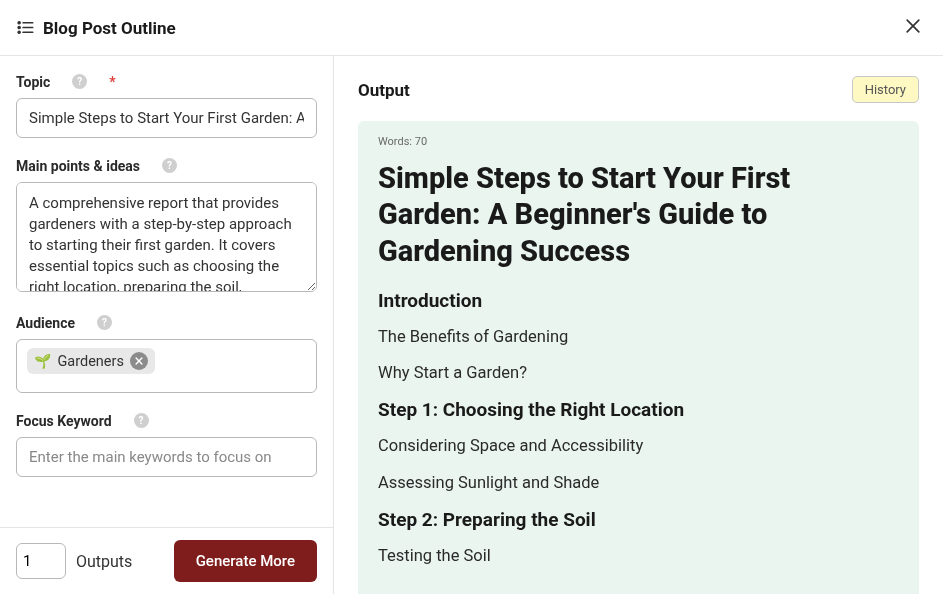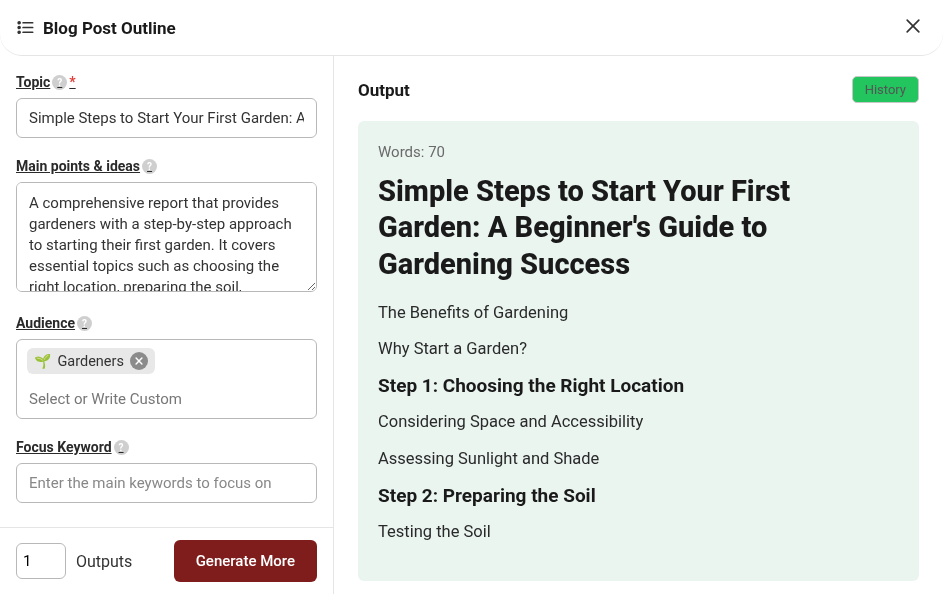--- a/index.html
+++ b/index.html
@@ -20,21 +20,20 @@
       display: flex;
       flex-direction: column;
       height: 100%;
     }
     .header {
       display: flex;
       align-items: center;
       justify-content: space-between;
       padding: 12px 16px;
       border-bottom: 1px solid #e5e5e5;
-      border-radius: 22px;
     }
     .header-left {
       display: flex;
       align-items: center;
       gap: 8px;
     }
     .header-icon svg {
       display: block;
     }
     .header-title {
@@ -73,27 +72,26 @@
       border-radius: 5px;
     }
     .form-scroll::-webkit-scrollbar-track {
       background: #f0f0f0;
     }
     .form-group {
       margin-bottom: 20px;
     }
     .label-row {
       display: flex;
-      align-items: flex-end;
-      gap: 2px;
+      align-items: flex-start;
+      gap: 22px;
       margin-bottom: 8px;
       font-weight: 700;
       font-size: 14px;
       color: #2a2a2a;
-      text-decoration: underline;
     }
     .help-icon {
       display: inline-flex;
       align-items: center;
       justify-content: center;
       width: 15px;
       height: 15px;
       border-radius: 50%;
       background: #cfcfcf;
       color: #fff;
@@ -204,38 +202,37 @@
       justify-content: space-between;
       margin-bottom: 18px;
     }
     .output-title {
       font-size: 17px;
       font-weight: 700;
       color: #1a1a1a;
     }
     .history-btn {
       border: 1px solid #c7c7c7;
-      background: #22c55e;
+      background: #fef9c3;
       border-radius: 5px;
       padding: 5px 12px;
       font-size: 13px;
       color: #555;
       cursor: pointer;
       font-family: inherit;
     }
     .output-card {
       background: #eaf5f0;
       border-radius: 6px;
       padding: 14px 20px 24px 20px;
     }
     .word-count {
-      font-size: 15px;
+      font-size: 11px;
       color: #6a6a6a;
       margin-bottom: 12px;
-      margin-top: 8px;
     }
     .result-h1 {
       font-size: 29px;
       font-weight: 800;
       line-height: 1.25;
       color: #1a1a1a;
       margin-bottom: 20px;
     }
     .result-h2 {
       font-size: 19px;
@@ -307,21 +304,20 @@
             <span class="chip">
               <span class="chip-emoji">🌱</span>
               <span>Gardeners</span>
               <span class="chip-remove">
                 <svg width="10" height="10" viewBox="0 0 24 24" fill="none" stroke="#fff" stroke-width="3.5" stroke-linecap="round">
                   <line x1="5" y1="5" x2="19" y2="19"></line>
                   <line x1="19" y1="5" x2="5" y2="19"></line>
                 </svg>
               </span>
             </span>
-            <div class="audience-placeholder">Select or Write Custom</div>
           </div>
         </div>
 
         <div class="form-group">
           <div class="label-row">
             <span>Focus Keyword</span>
             <span class="help-icon">?</span>
           </div>
           <input type="text" class="keyword-input" placeholder="Enter the main keywords to focus on" style="">
         </div>
@@ -338,20 +334,21 @@
 
     <div class="right-panel">
       <div class="output-header">
         <span class="output-title">Output</span>
         <button class="history-btn">History</button>
       </div>
       <div class="output-card">
         <div class="word-count">Words: 70</div>
         <h1 class="result-h1">Simple Steps to Start Your First Garden: A Beginner's Guide to Gardening Success</h1>
         <div id="sections-container">
+            <h2 class="result-h2">Introduction</h2>
             <p class="result-p">The Benefits of Gardening</p>
             <p class="result-p">Why Start a Garden?</p>
             <h2 class="result-h2">Step 1: Choosing the Right Location</h2>
             <p class="result-p">Considering Space and Accessibility</p>
             <p class="result-p">Assessing Sunlight and Shade</p>
             <h2 class="result-h2">Step 2: Preparing the Soil</h2>
             <p class="result-p">Testing the Soil</p>
           </div>
       </div>
     </div>

